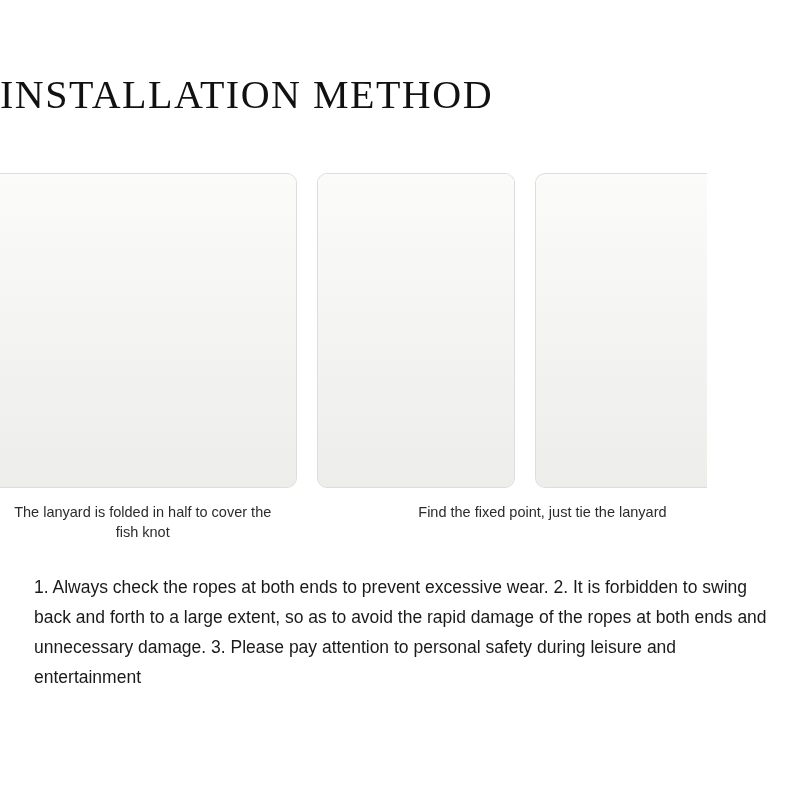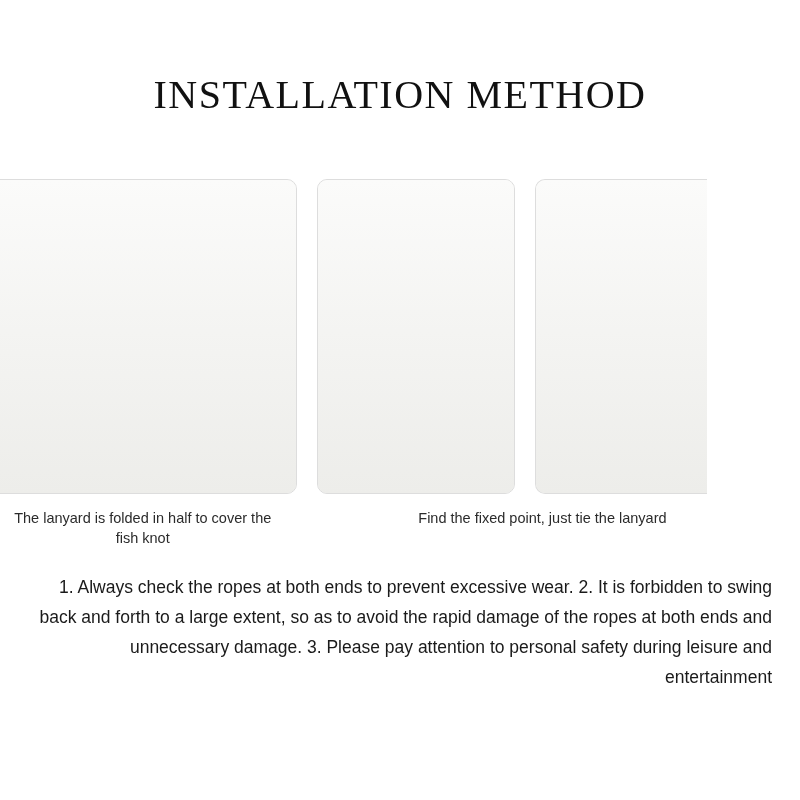--- a/index.html
+++ b/index.html
@@ -18,35 +18,34 @@
 
   .page {
     width: 800px;
     height: 800px;
     position: relative;
     box-sizing: border-box;
   }
 
   
   .title {
-    text-align: center;
     font-family: "Liberation Serif", serif;
     font-size: 40px;
     letter-spacing: 1.5px;
     font-weight: 400;
     color: #111111;
     padding-top: 48px;
     line-height: 1;
     white-space: nowrap;
   }
 
   
   .panels {
     position: absolute;
-    top: 136px;
+    top: 130px;
     left: 0px;
     width: 707px;
     display: flex;
     gap: 8px;
     padding: 16px 0px;
     box-sizing: border-box;
   }
   .panel {
     position: relative;
   }
@@ -103,21 +102,21 @@
   .tips-head {
     font-size: 17.5px;
     color: #1a1a1a;
     margin-bottom: 16px;
     line-height: 1.3;
   }
   .tips-body {
     font-size: 17.5px;
     color: #1a1a1a;
     line-height: 1.72;
-    text-align: right;
+    text-align: left;
   }
 </style>
 </head>
 <body>
 
 <div class="page">
 
   <h1 class="title">INSTALLATION METHOD</h1>
 
   <div class="panels">

